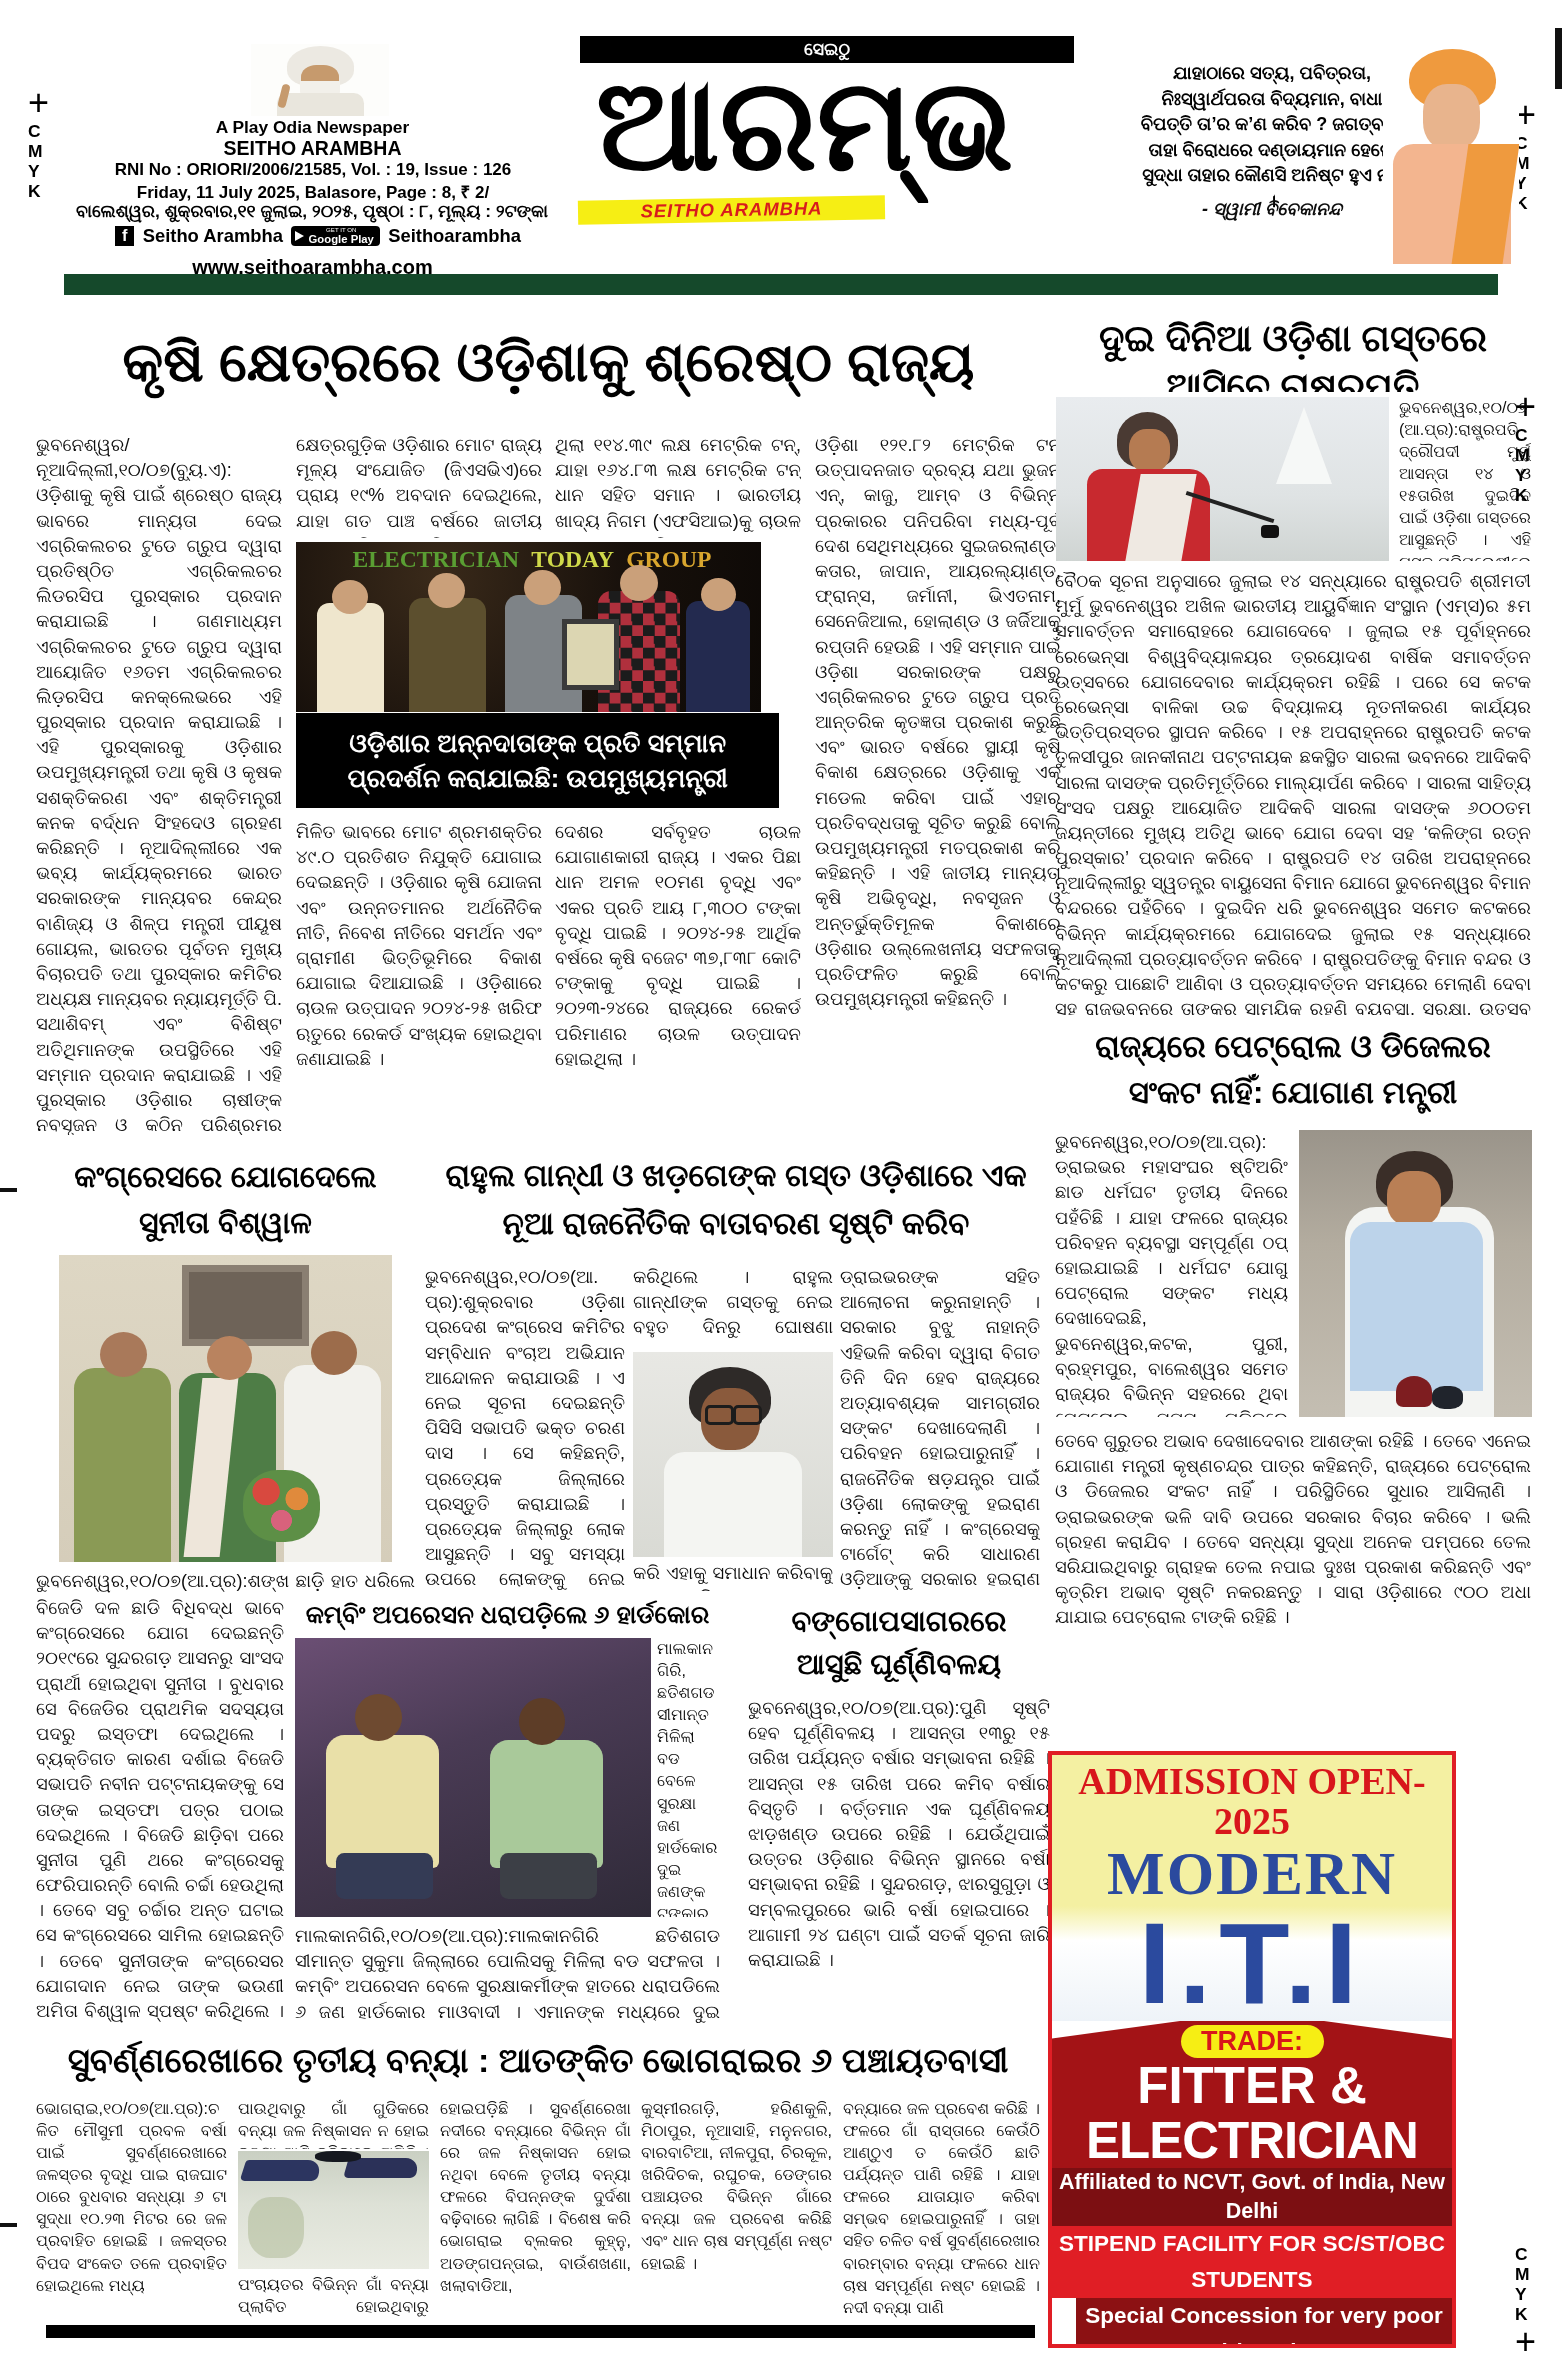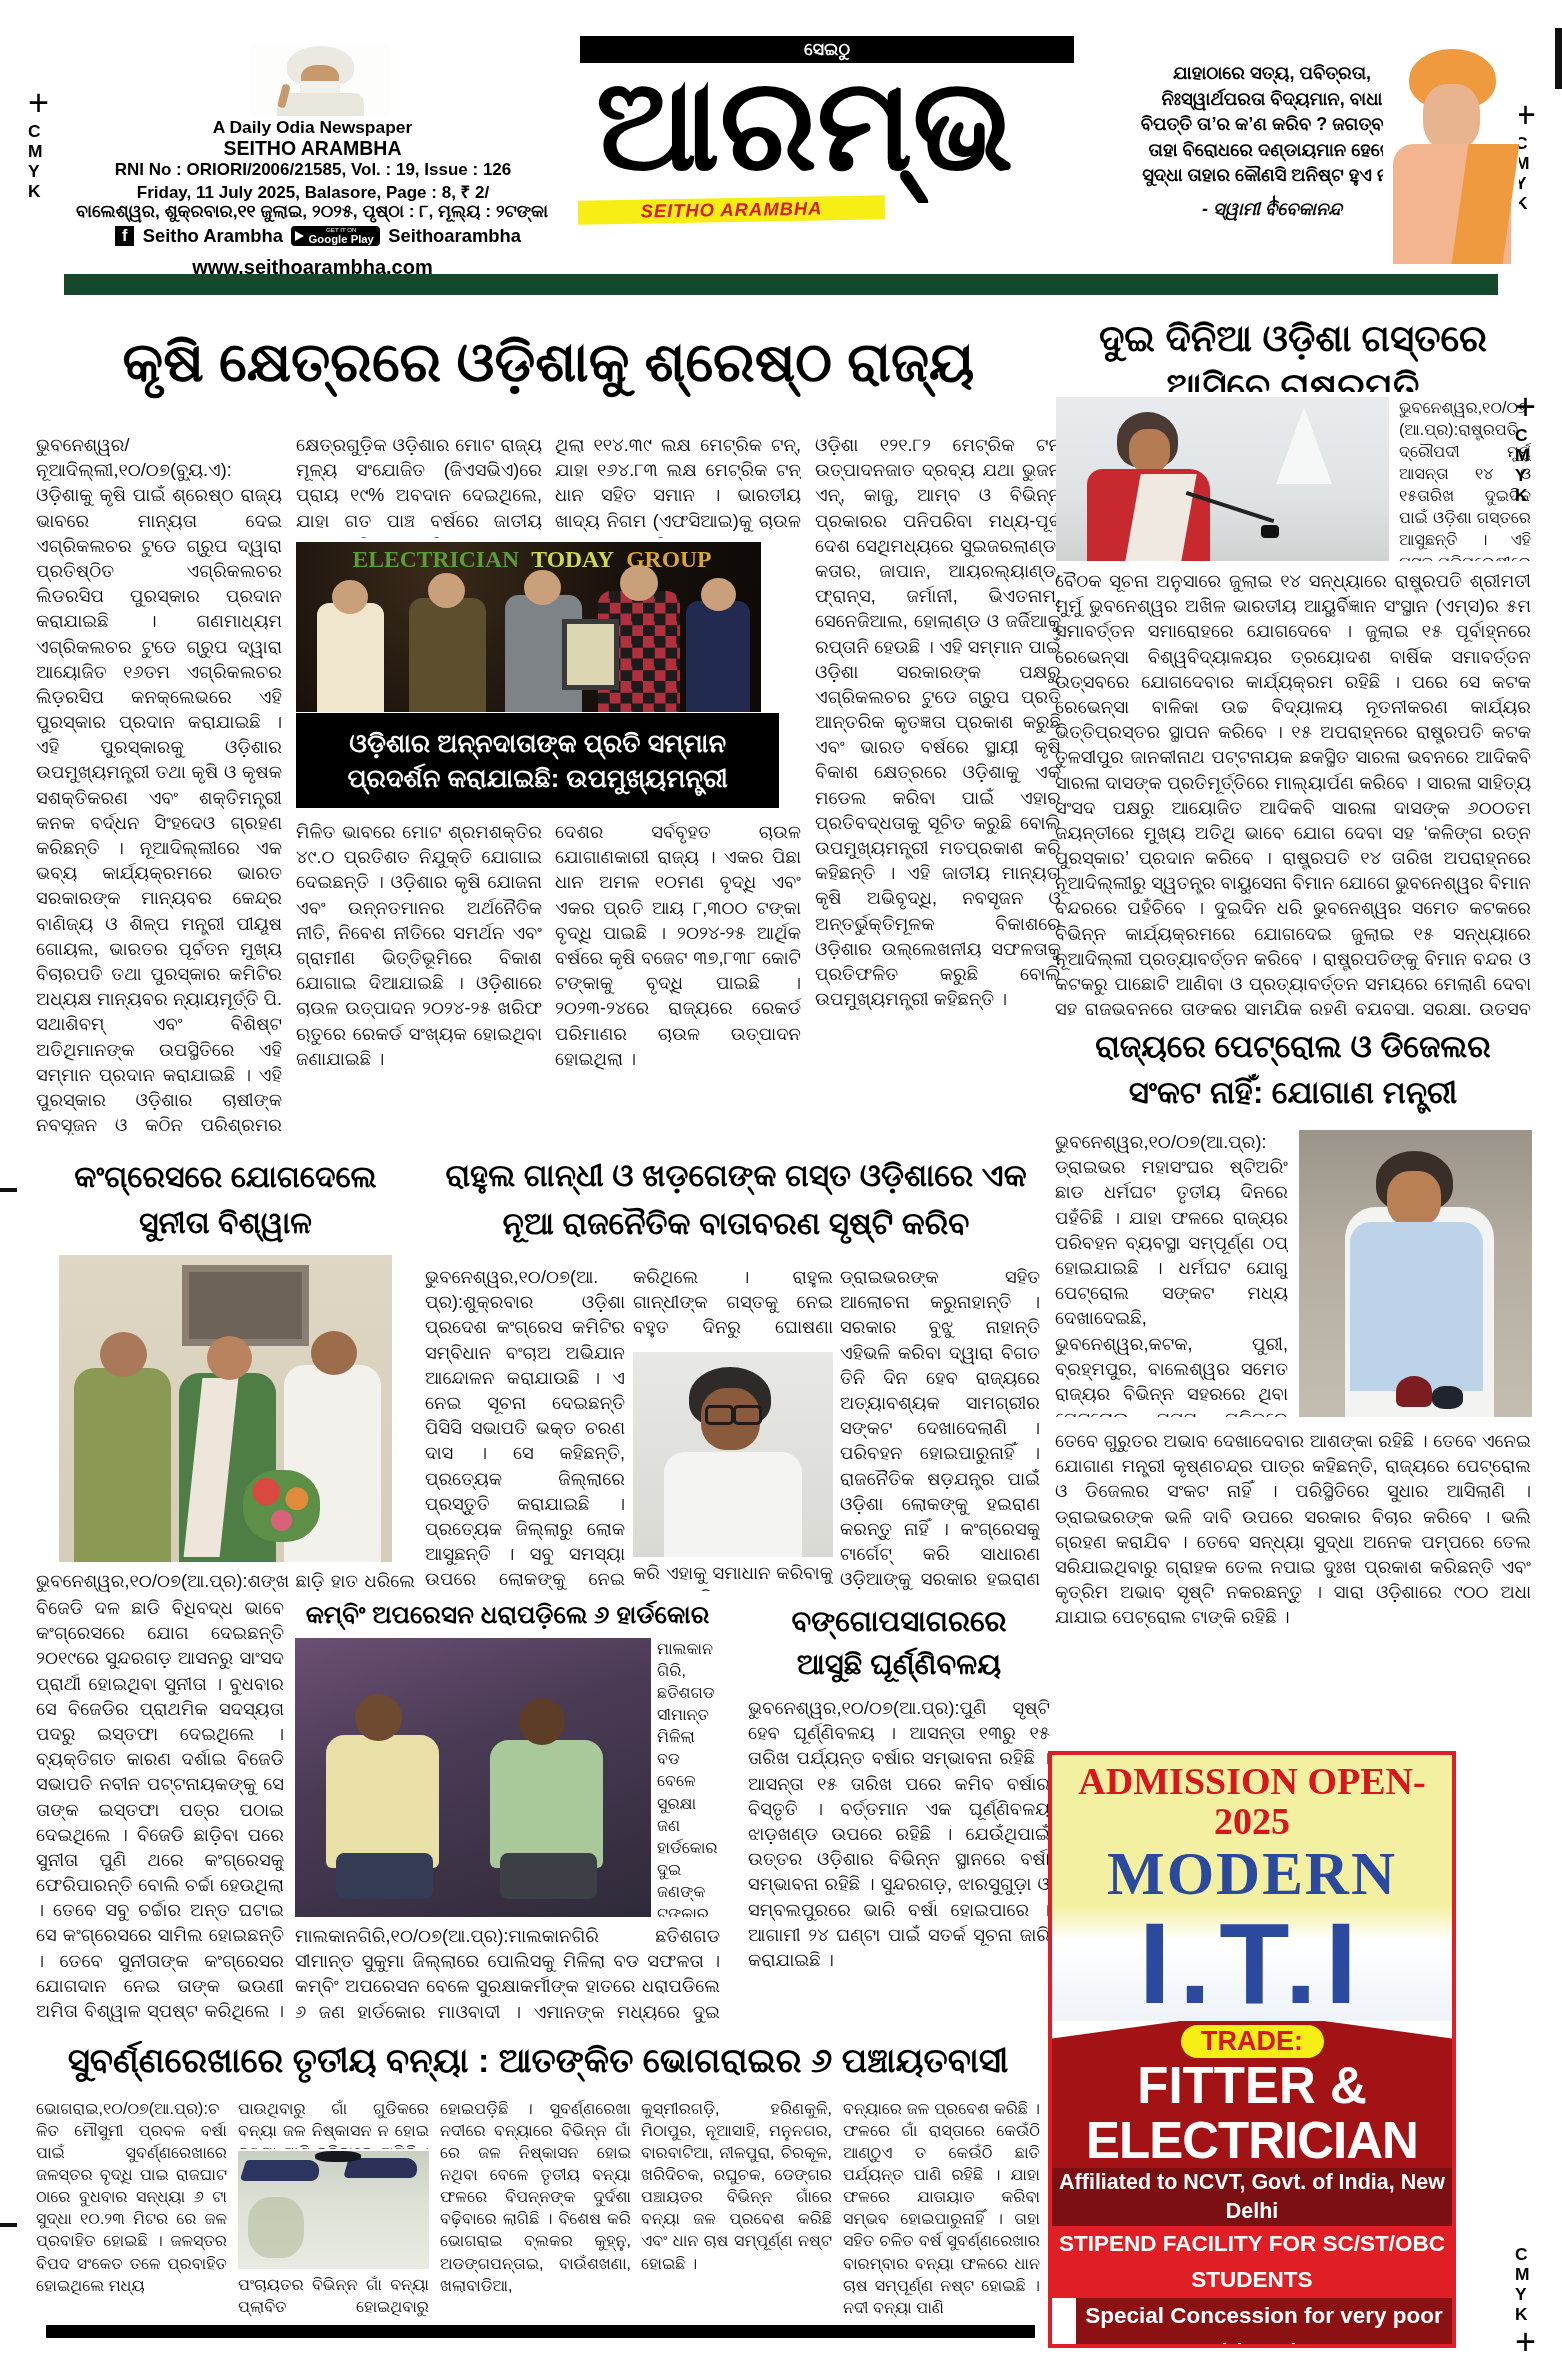--- a/index.html
+++ b/index.html
@@ -61,21 +61,21 @@
 
   <div class="abs" style="left:0;top:0;width:1563px;height:274px;">
 
     <div class="ph" style="left:251px;top:44px;width:138px;height:72px;background:#fdfdfb;">
       <div class="abs" style="left:36px;top:2px;width:67px;height:41px;background:#ece9e2;border-radius:50% 50% 40% 40%;"></div>
       <div class="abs" style="left:50px;top:20.5px;width:38px;height:30px;background:#c69a6d;border-radius:40%;"></div>
       <div class="abs" style="left:49px;top:37px;width:40px;height:20.5px;background:#f2f0ea;border-radius:0 0 50% 50%;"></div>
       <div class="abs" style="left:25.6px;top:49px;width:87px;height:22.5px;background:#e9e6dd;border-radius:10.2px 10.2px 0 0;"></div>
       <div class="abs" style="left:29px;top:40px;width:8.2px;height:23.6px;background:#c69a6d;border-radius:4.1px;transform:rotate(14deg);"></div>
     </div>
-    <div class="abs mast-line c" style="left:82px;top:117px;width:461px;font-size:17.4px;">A Daily Odia Newspaper</div>
+    <div class="abs mast-line c" style="left:82px;top:117px;width:461px;font-size:17.4px;">A Play Odia Newspaper</div>
     <div class="abs mast-line c" style="left:82px;top:137px;width:461px;font-size:19.5px;">SEITHO ARAMBHA</div>
     <div class="abs mast-line c" style="left:67px;top:160px;width:492px;font-size:17px;">RNI No : ORIORI/2006/21585, Vol. : 19, Issue : 126</div>
     <div class="abs mast-line c" style="left:67px;top:180px;width:492px;font-size:17px;">Friday, 11 July 2025, Balasore, Page : 8, ₹ 2/</div>
     <div class="abs mast-line c" style="left:56px;top:201px;width:512px;font-size:17.4px;">ବାଲେଶ୍ୱର, ଶୁକ୍ରବାର,୧୧ ଜୁଲାଇ, ୨୦୨୫, ପୃଷ୍ଠା : ୮, ମୂଲ୍ୟ : ୨ଟଙ୍କା</div>
     <div class="abs" style="left:77px;top:224px;width:482px;height:23.6px;display:flex;align-items:center;justify-content:center;gap:8.2px;">
       <span style="display:inline-block;width:19.5px;height:19.5px;background:#000;color:#fff;font-weight:bold;font-size:16.4px;text-align:center;line-height:19.5px;">f</span>
       <span class="mast-line" style="font-size:18.4px;">Seitho Arambha</span>
       <span style="display:inline-flex;flex-direction:column;align-items:center;background:#000;color:#fff;border-radius:4.1px;padding:1px 6.1px 1px 17.4px;position:relative;">
         <span style="position:absolute;left:4.1px;top:5.1px;width:0;height:0;border-left:9.2px solid #fff;border-top:5.6px solid transparent;border-bottom:5.6px solid transparent;"></span>
         <span style="font-size:6.1px;line-height:6.1px;">GET IT ON</span>

